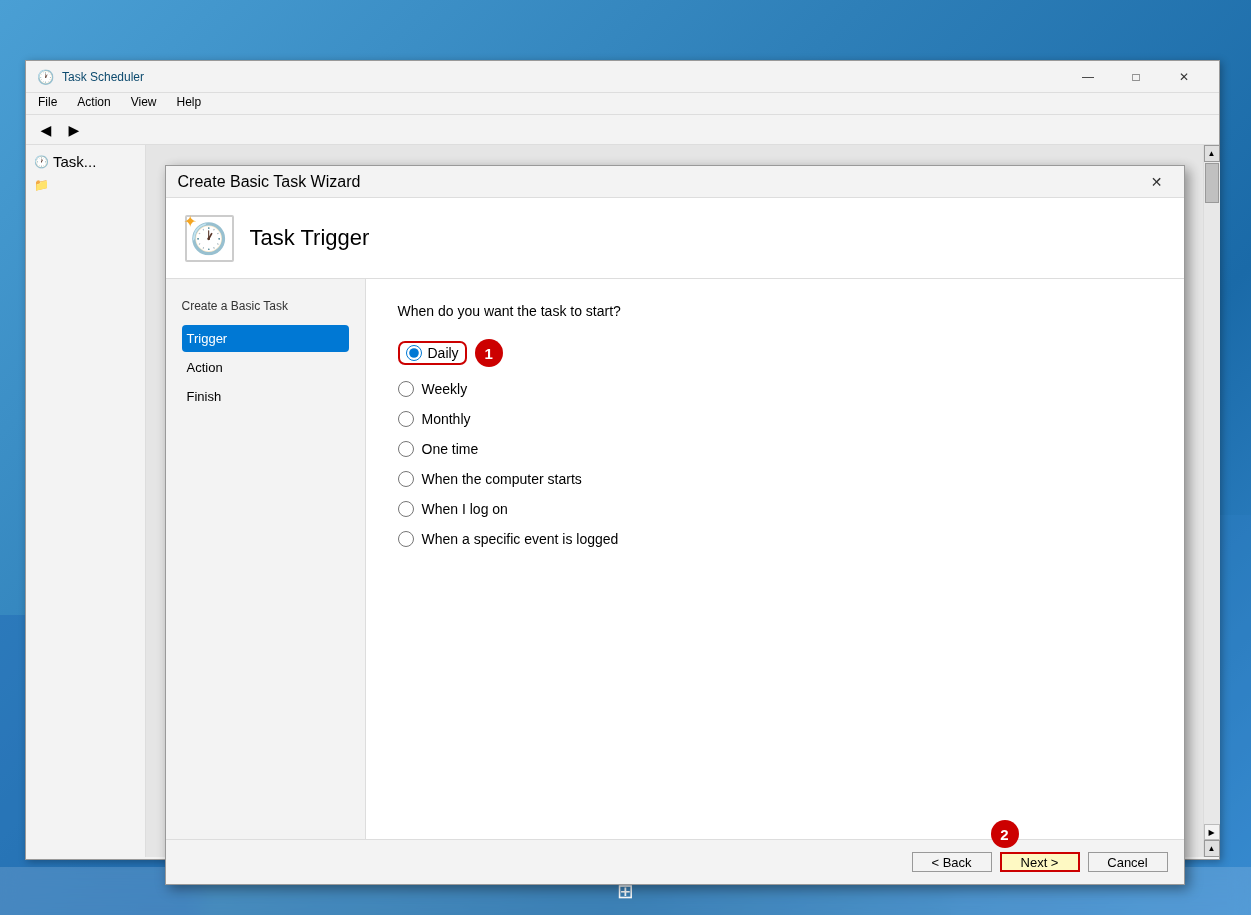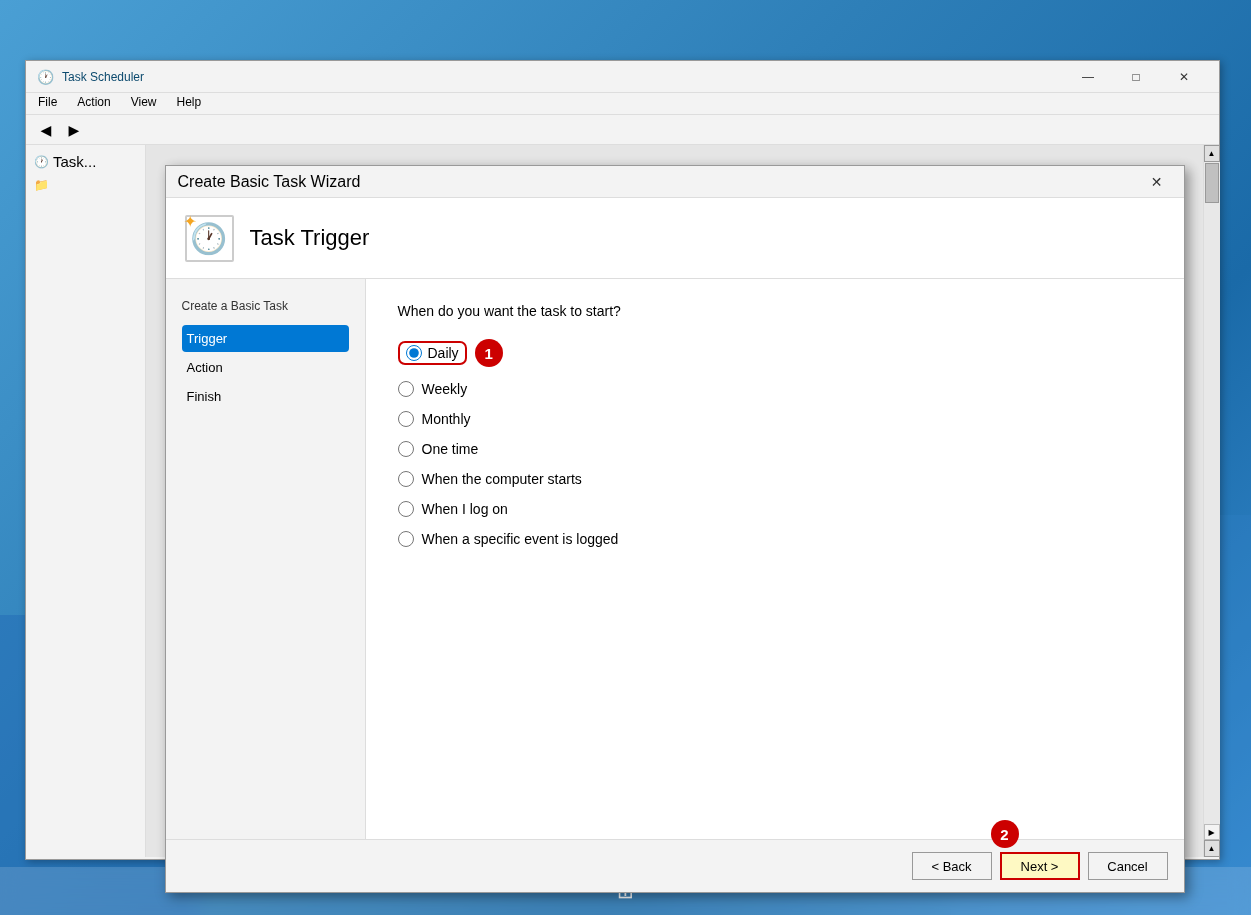--- a/index.html
+++ b/index.html
@@ -354,21 +354,21 @@
       align-items: center;
       padding: 12px 16px;
       border-top: 1px solid #ddd;
       background: #f3f3f3;
       gap: 8px;
       position: relative;
     }
 
     .footer-btn {
       min-width: 80px;
-      height: 28px;
+      height: 20px;
       padding: 0 16px;
       font-size: 13px;
       border: 1px solid #999;
       background: #f3f3f3;
       cursor: pointer;
       display: flex;
       align-items: center;
       justify-content: center;
     }
 

